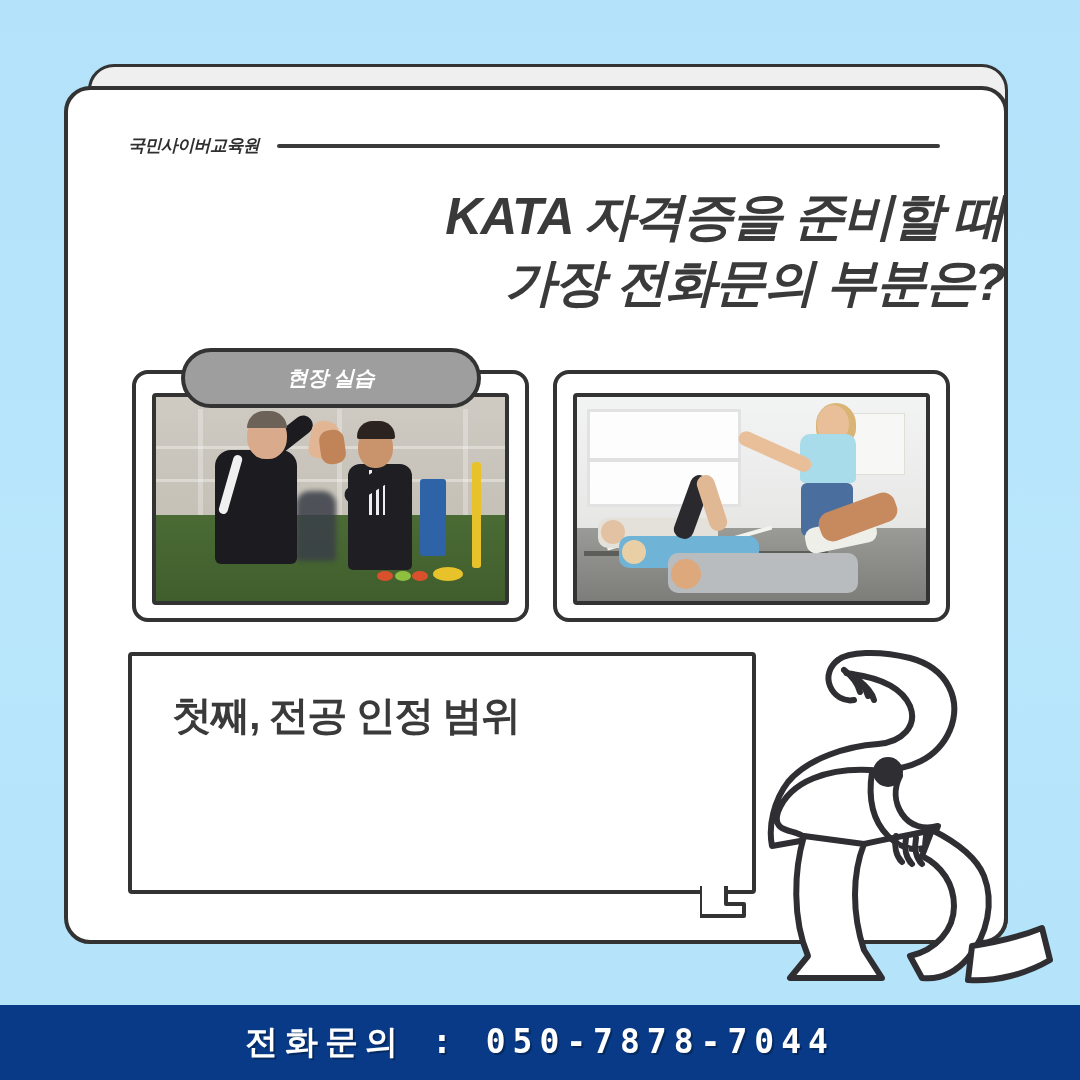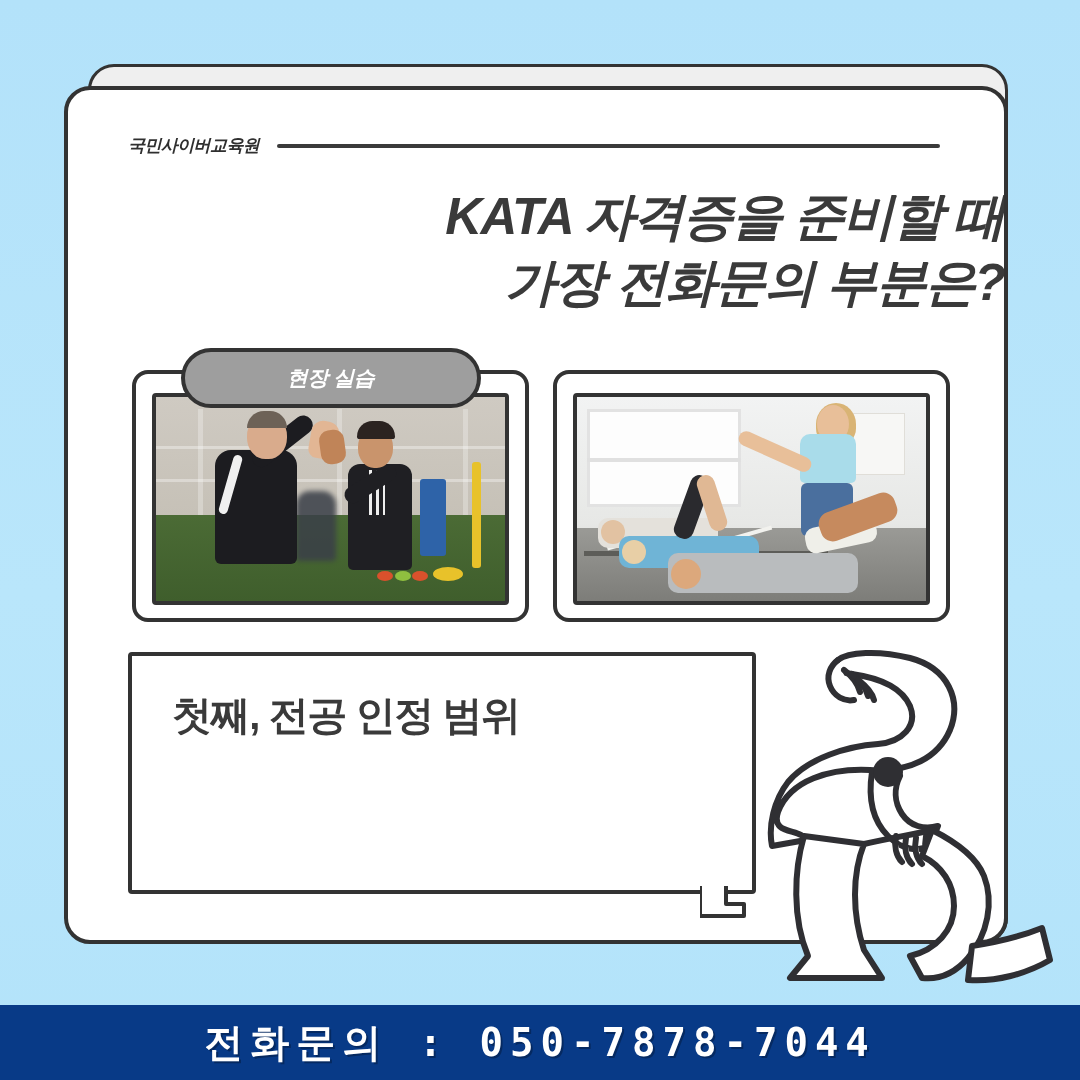--- a/index.html
+++ b/index.html
@@ -170,21 +170,21 @@
   
   .figure{ position:absolute; left:760px; top:630px; width:300px; height:378px; z-index:6; }
 
   
   .footer{
     position:absolute; left:0; right:0; bottom:0; height:75px;
     background:#083a87; display:flex; align-items:center; justify-content:center;
   }
   .footer-text{
     color:#ffffff; font-family:"DejaVu Sans Mono", monospace;
-    font-size:39px; font-weight:bold; letter-spacing:7px;
+    font-size:33px; font-weight:bold; letter-spacing:7px;
     text-shadow:2px 2px 0 rgba(0,0,0,.28);
   }
 </style>
 </head>
 <body>
 
 <div class="card-back"></div>
 
 <div class="card-main">
 

